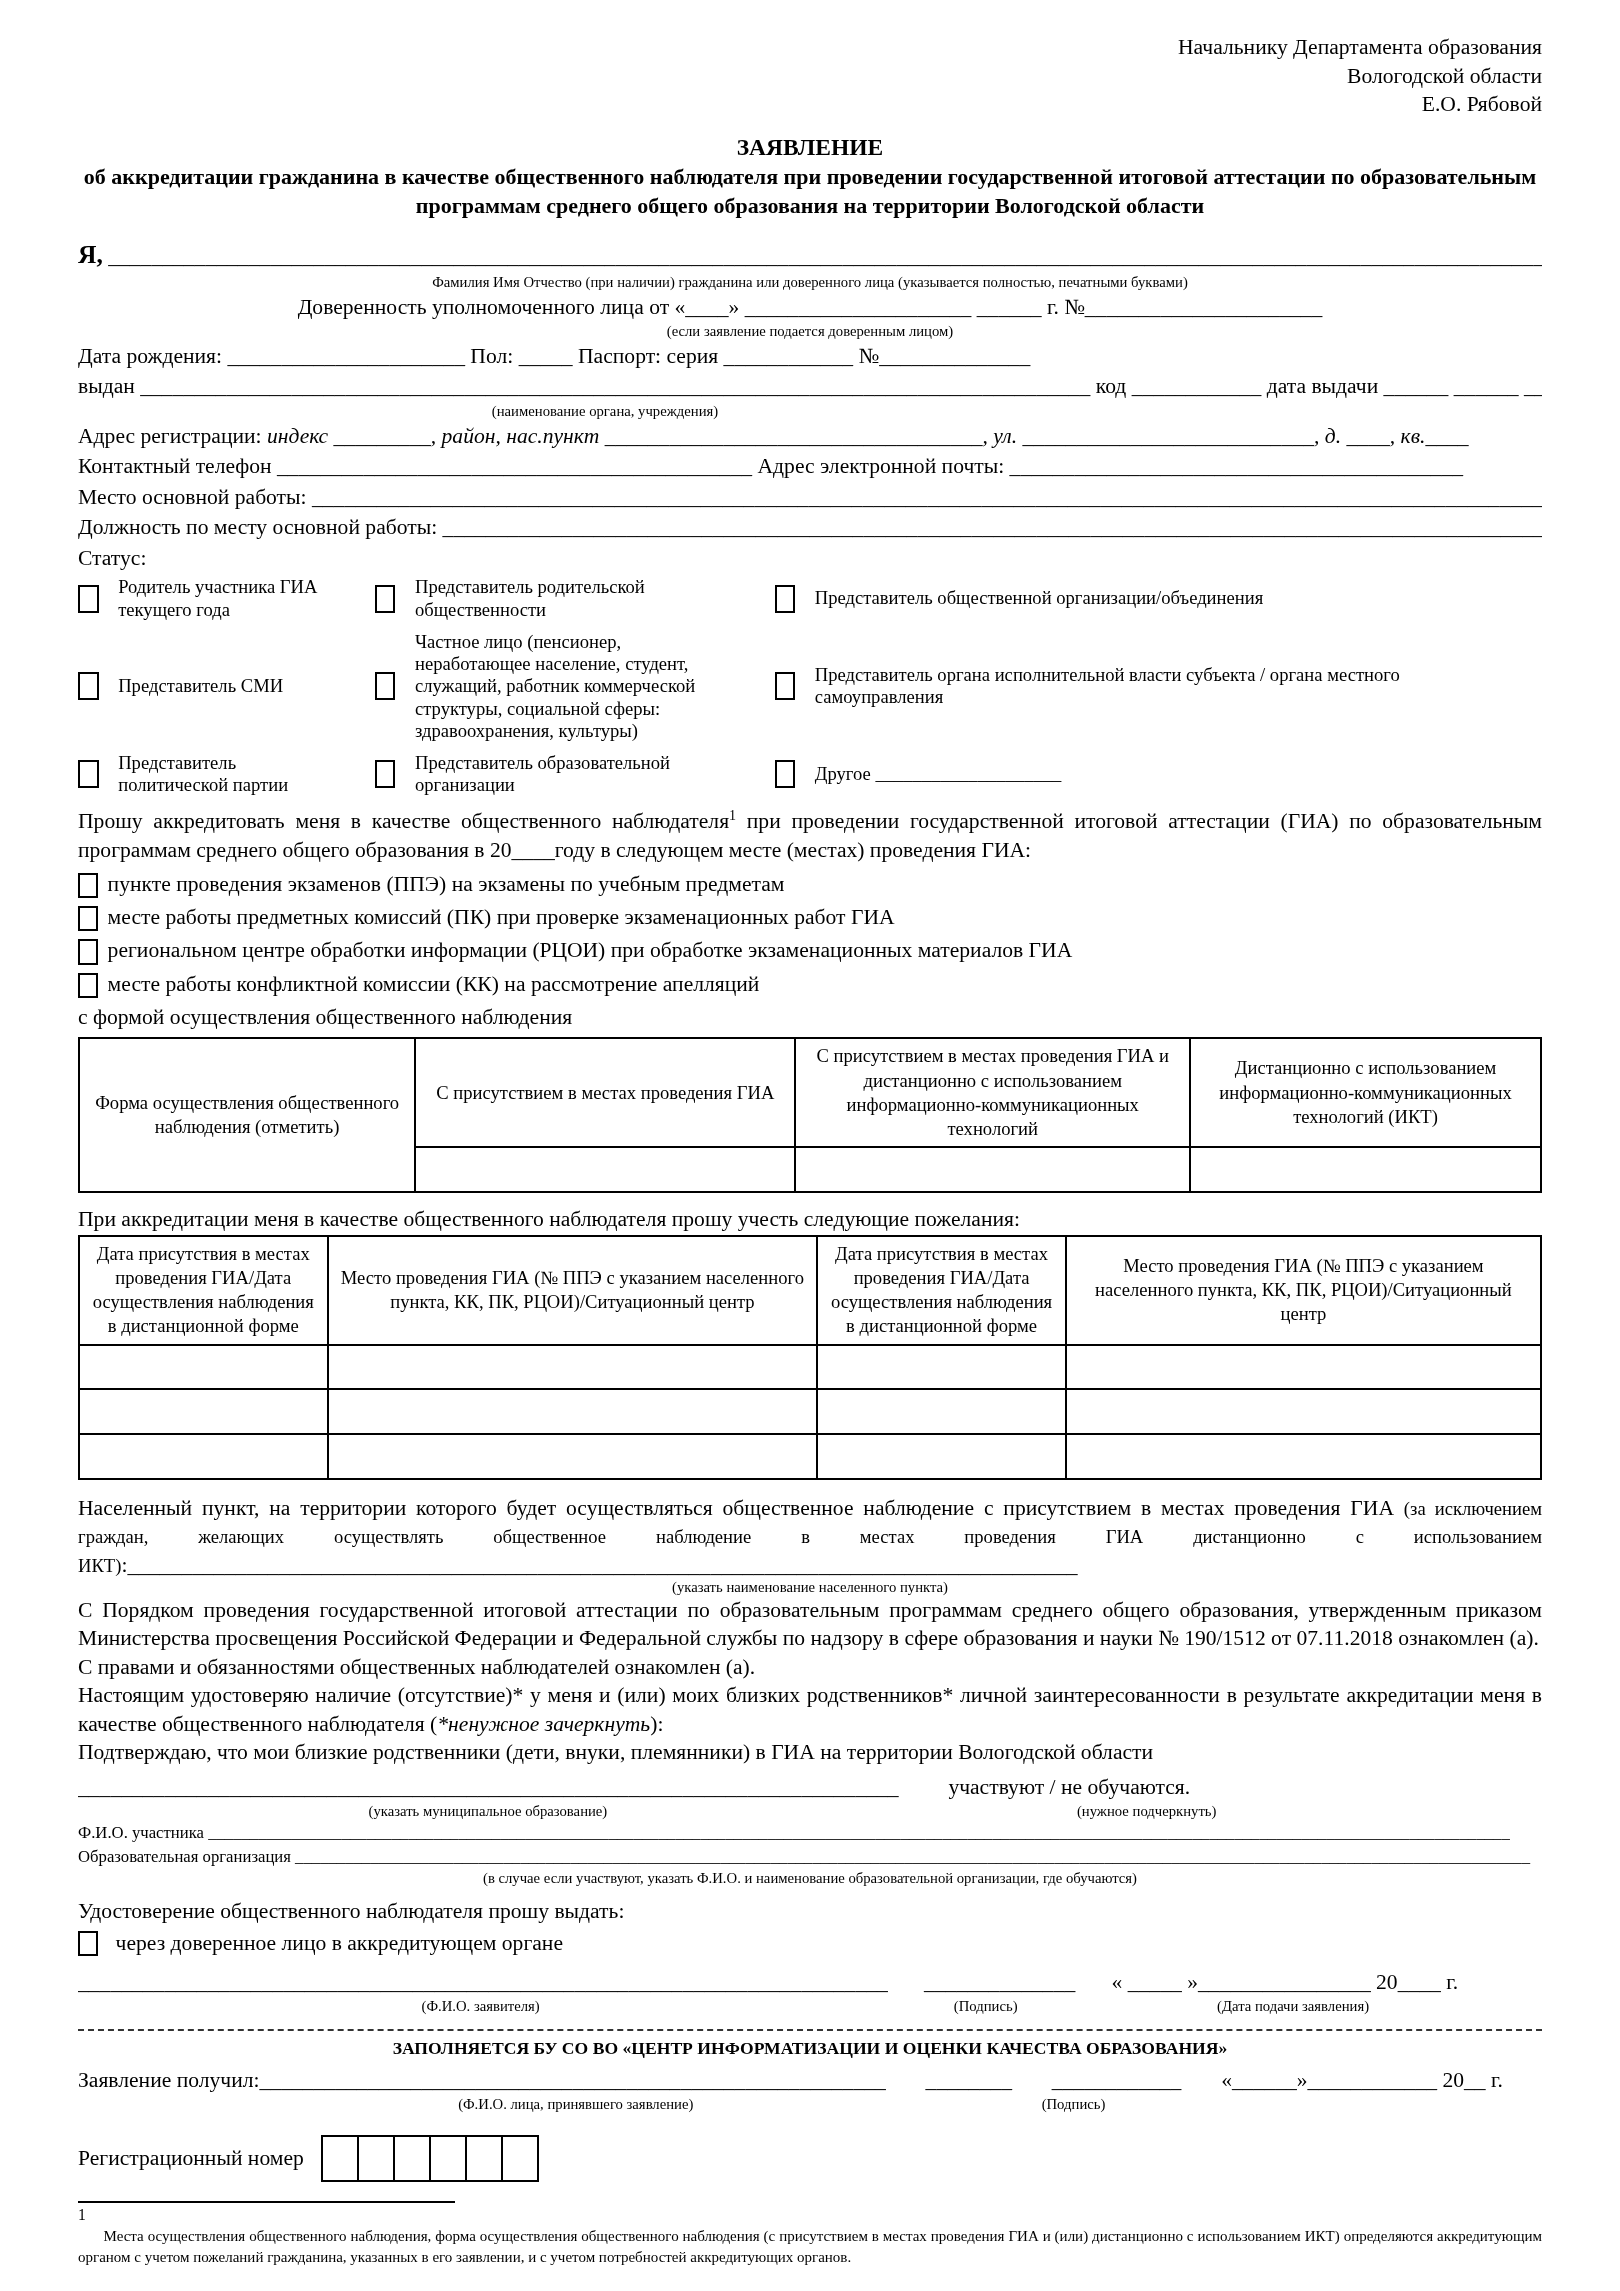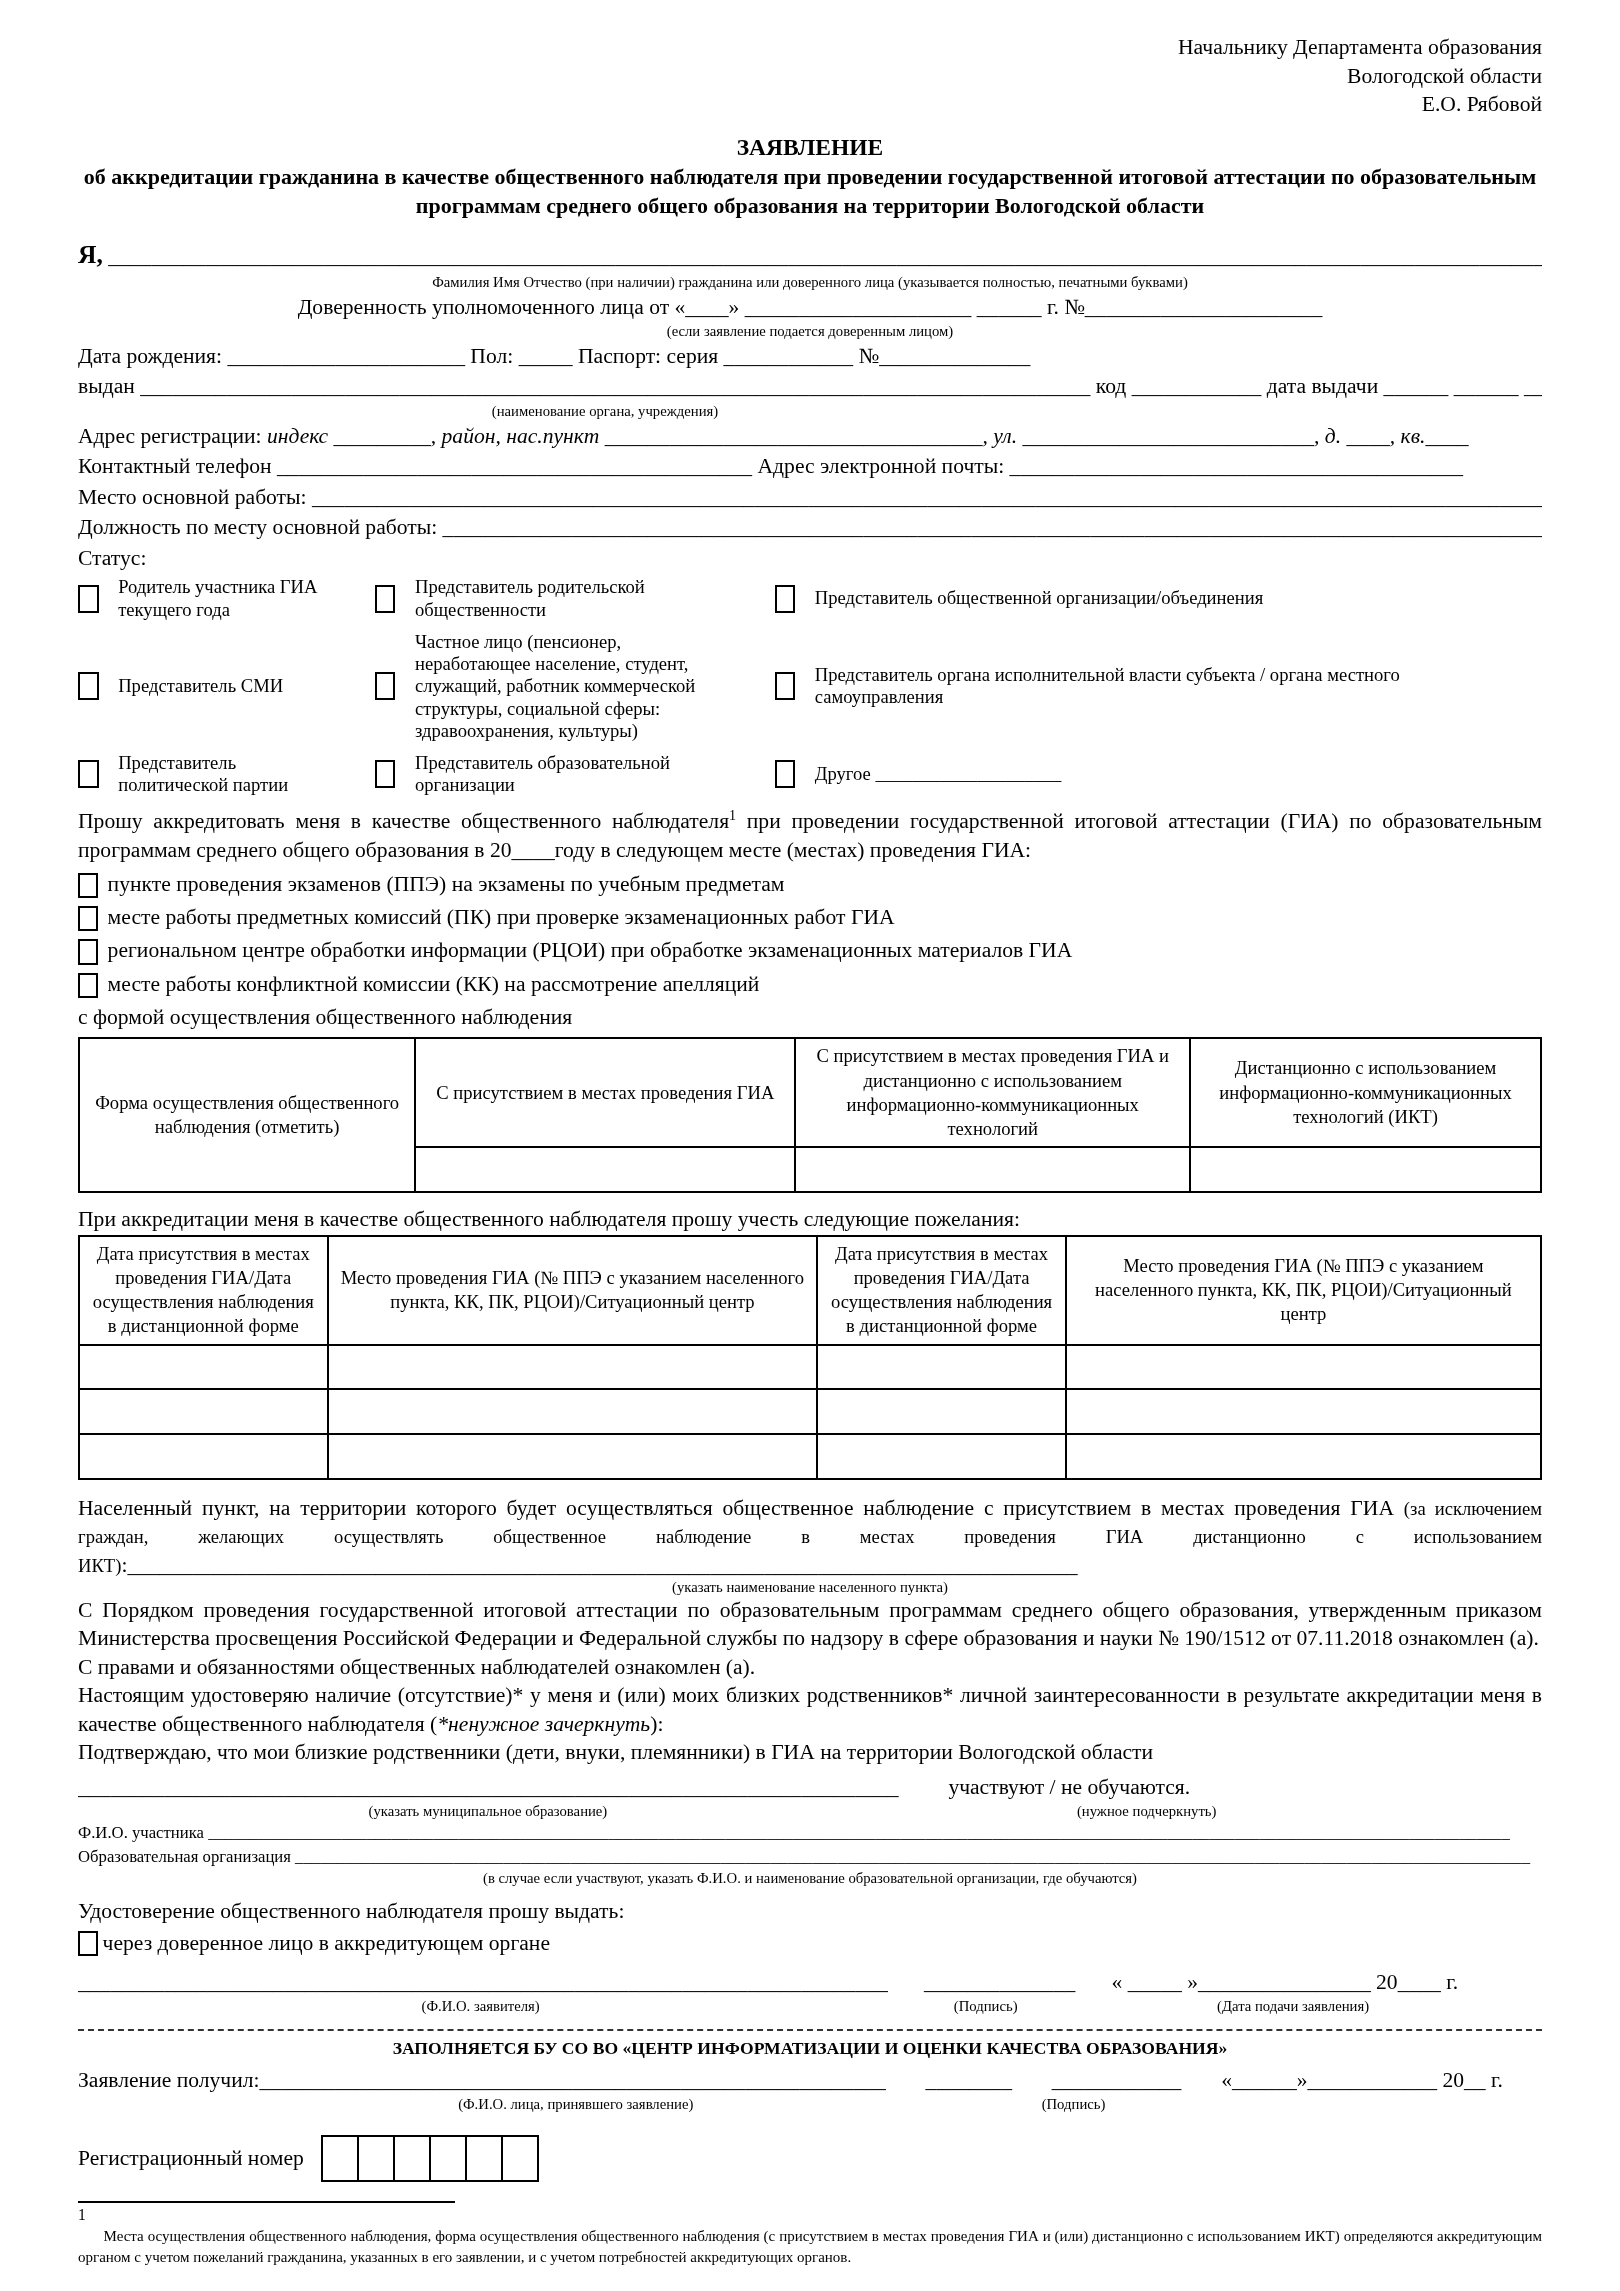--- a/index.html
+++ b/index.html
@@ -255,21 +255,21 @@
     <span>____________________________________________________________________________________________________________________________________________________________</span>
   </div>
   <div class="line nowrap small-line">
     <span>Образовательная организация</span>
     <span>____________________________________________________________________________________________________________________________________________________</span>
   </div>
   <div class="caption">(в случае если участвуют, указать Ф.И.О. и наименование образовательной организации,  где обучаются)</div>
 
   <div class="line" style="margin-top:9.8px;">Удостоверение общественного наблюдателя прошу выдать:</div>
   <div style="display:flex;align-items:center;margin:3.9px 0;">
-    <div style="display:flex;align-items:center;gap:5px;">
+    <div style="display:flex;align-items:center;gap:18px;">
       <span class="cb small"></span>
       <span>через доверенное лицо в аккредитующем органе</span>
     </div>
   </div>
   <div class="line nowrap" style="margin-top:9.8px;">
     <span>___________________________________________________________________________</span>
     <span style="display:inline-block;width:25.5px;"></span>
     <span>______________</span>
     <span style="display:inline-block;width:25.5px;"></span>
     <span>« _____ »________________ 20____ г.</span>

